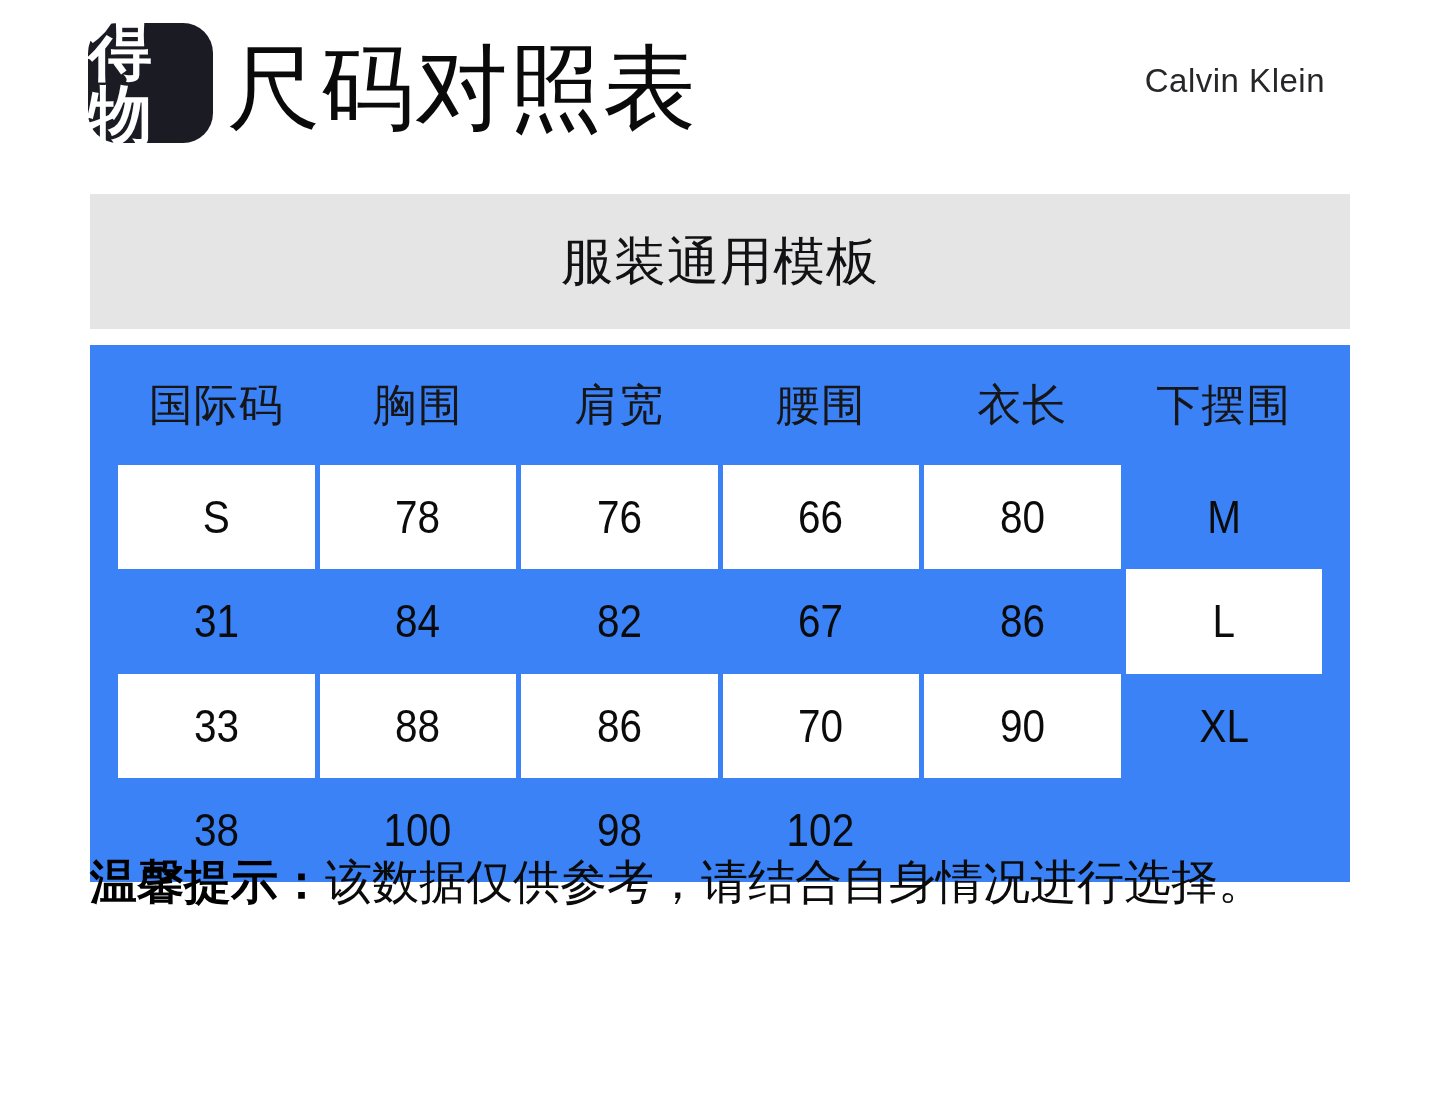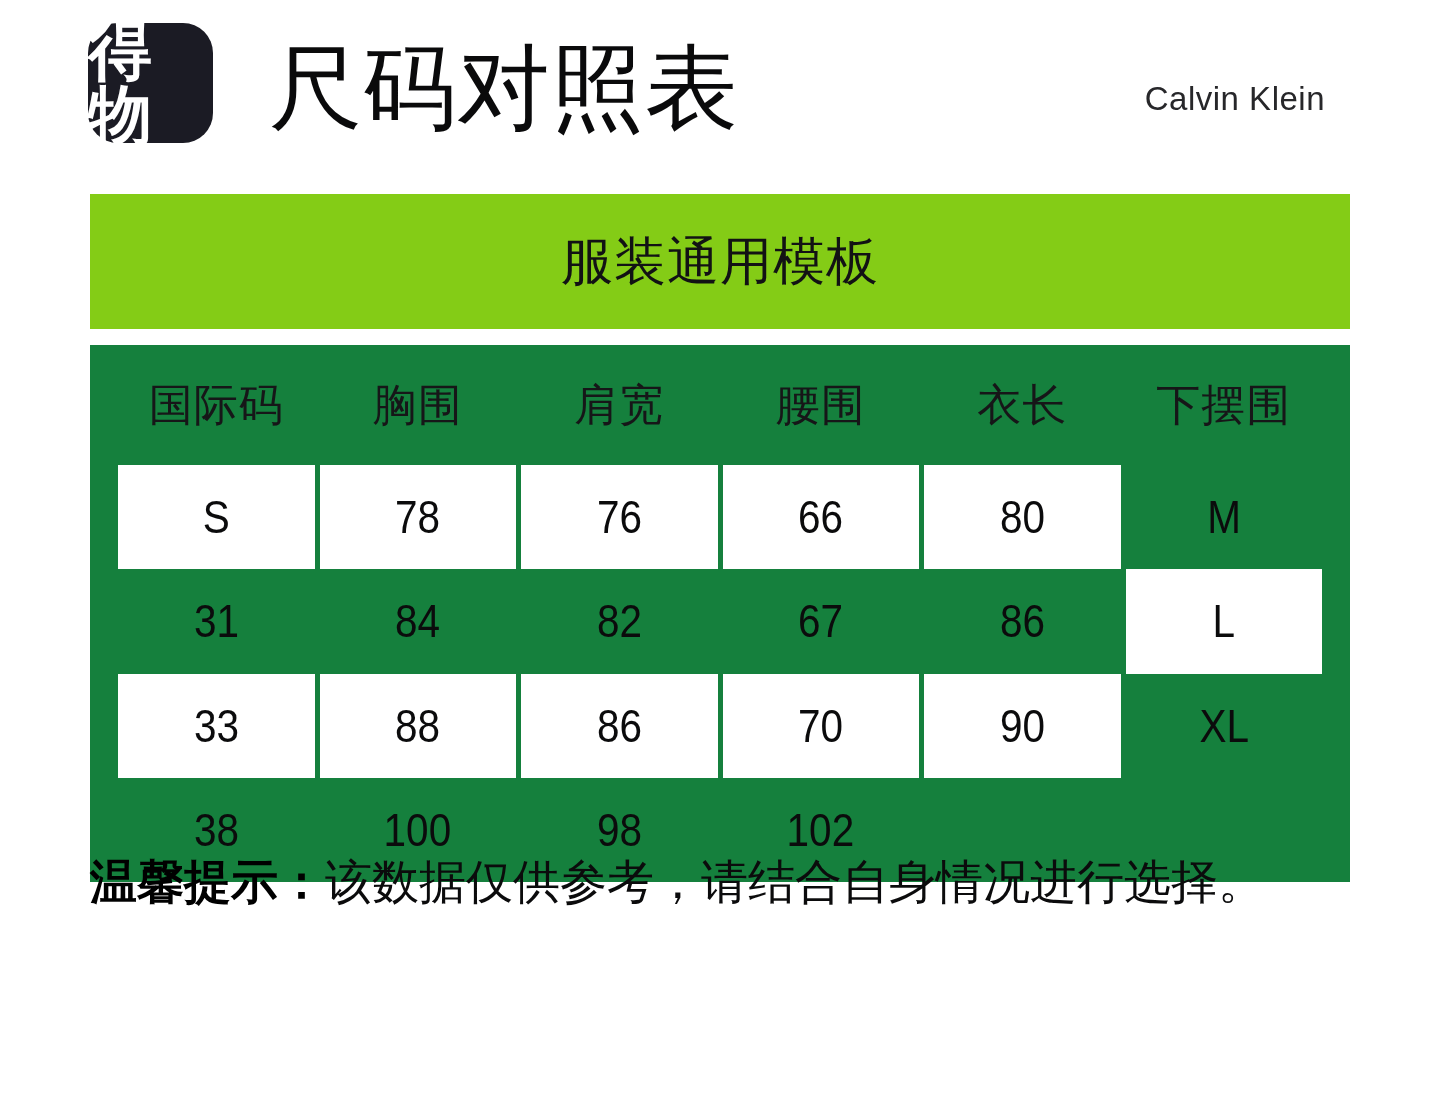--- a/index.html
+++ b/index.html
@@ -29,30 +29,28 @@
     line-height:1;
   }
   .title {
     position:absolute; left:227px; top:32px;
     font-size:93px;
     font-weight:500;
     color:#0a0a0b;
     line-height:112px;
     letter-spacing:1px;
     white-space:nowrap;
-    margin-left:42px;
   }
   .brand {
     position:absolute; right:115px; top:62px;
     font-size:33px;
     font-weight:400;
     color:#27272a;
     letter-spacing:0.5px;
     white-space:nowrap;
-    margin-top:18px;
   }
 
   
   .banner {
     position:absolute; left:90px; top:194px;
     width:1260px; height:135px;
     display:flex; align-items:center; justify-content:center;
   }
   .banner-title {
     font-size:52px;
@@ -106,25 +104,25 @@
 <body>
 
 <div class="page">
 
   <div class="logo">
     <span class="logo-text">得物</span>
   </div>
   <h1 class="title">尺码对照表</h1>
   <div class="brand">Calvin Klein</div>
 
-  <div class="banner" style="background:#84cc16;">
+  <div class="banner" style="background:#e5e5e5;">
     <span class="banner-title">服装通用模板</span>
   </div>
 
-  <div class="size-table" style="background:#15803d;">
+  <div class="size-table" style="background:#3b82f6;">
     <div class="grid">
 
       <div class="cell">
           <span class="hcell-text">国际码</span>
         </div>
       <div class="cell">
           <span class="hcell-text">胸围</span>
         </div>
       <div class="cell">
           <span class="hcell-text">肩宽</span>

